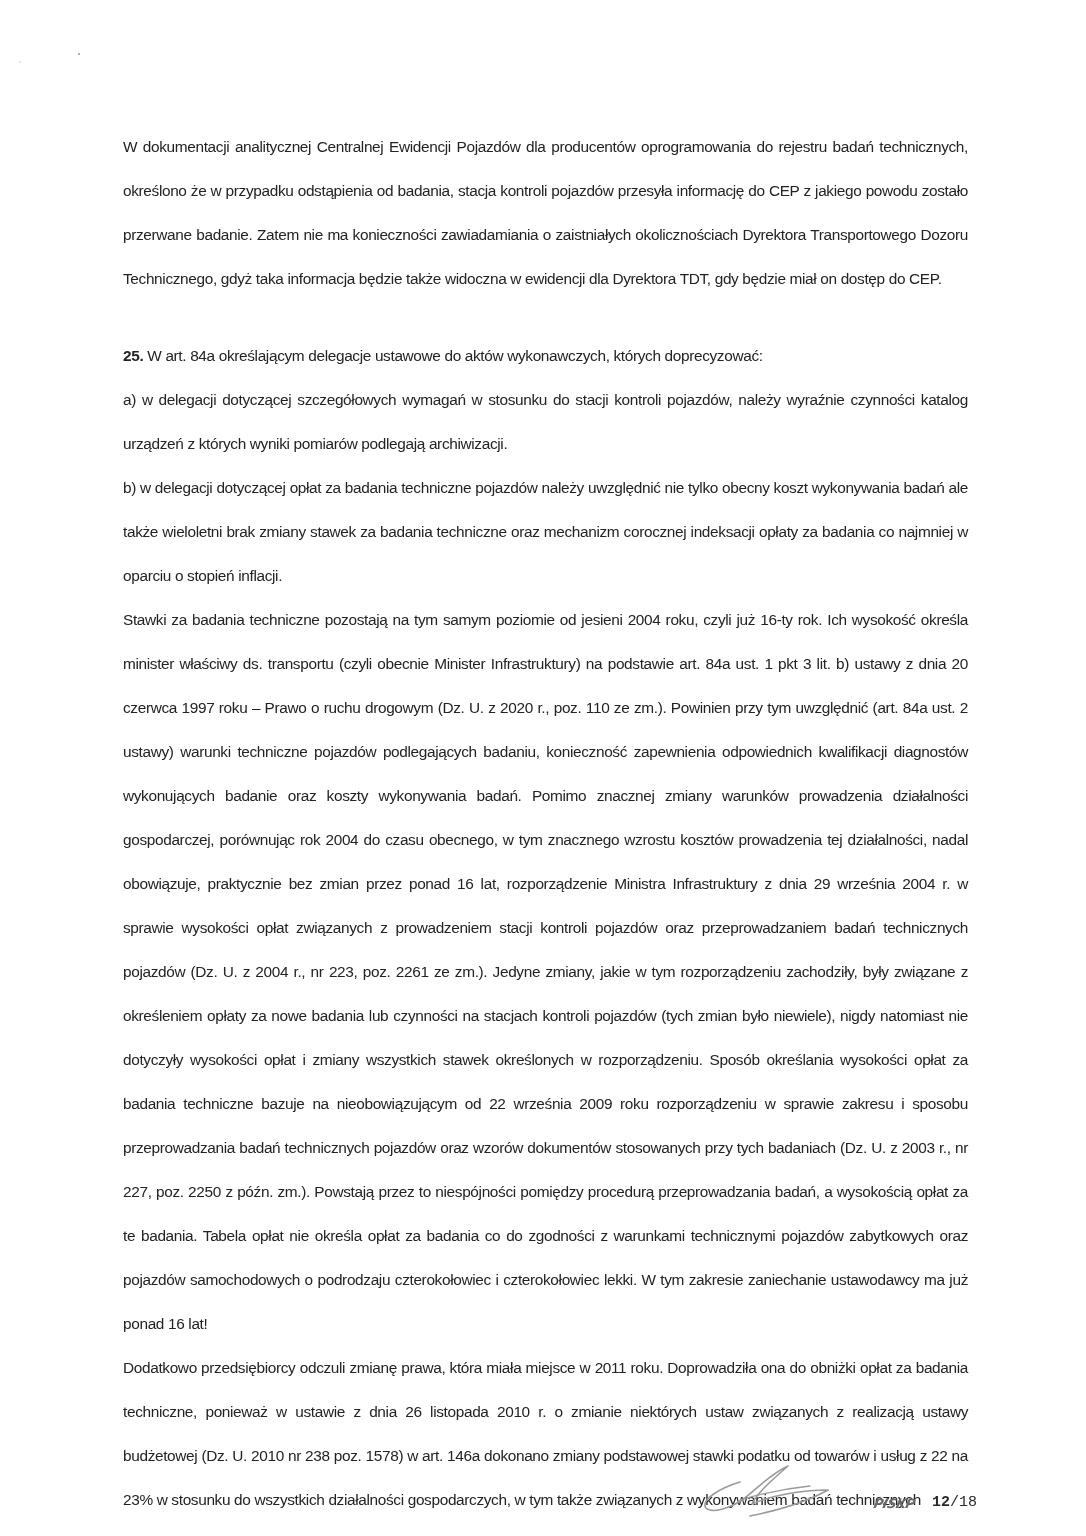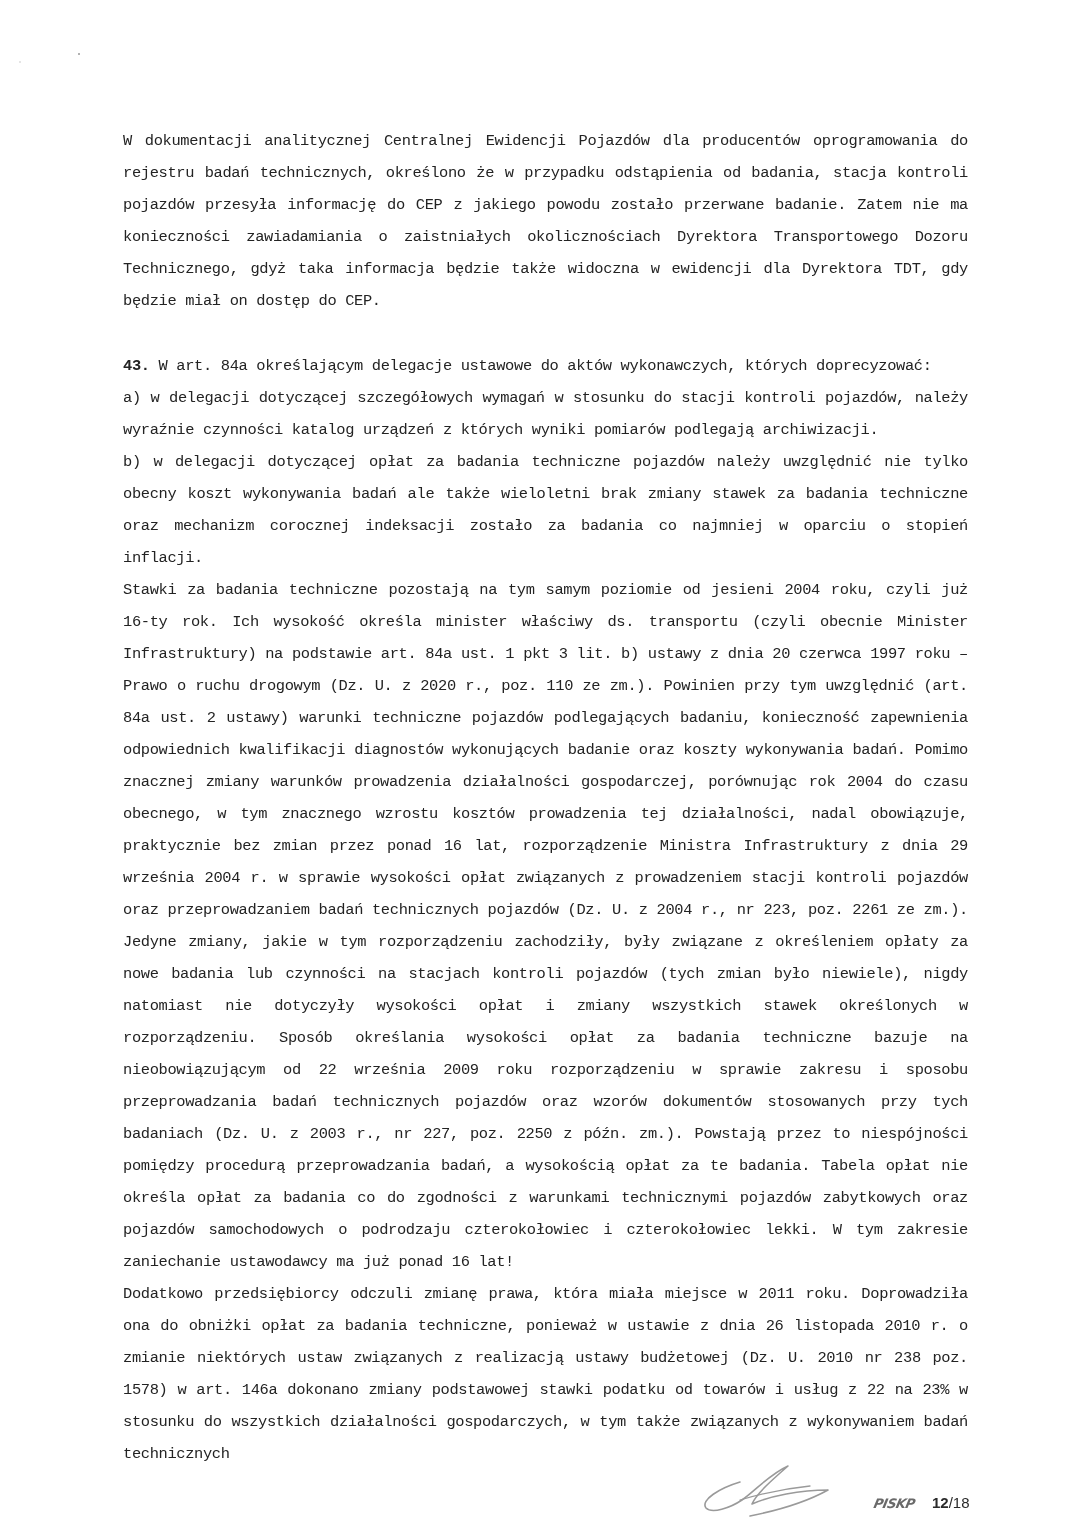--- a/index.html
+++ b/index.html
@@ -1,52 +1,52 @@
 <!DOCTYPE html>
 <html><head>
 <meta charset="utf-8">
 <style>
   html, body { margin: 0; padding: 0; background: #ffffff; }
   body { width: 1086px; height: 1536px; position: relative; overflow: hidden; }
   .page {
     position: absolute; left: 123px; top: 125px; width: 845px;
-    font-family: Liberation Mono, monospace;
+    font-family: Liberation Sans, sans-serif;
     font-size: 15.4px; color: #232323;
-    line-height: 32px;
+    line-height: 44px;
     letter-spacing: -0.35px;
   }
   .para { margin: 0; text-align: justify; text-align-last: left; }
   .gap { height: 32.7px; }
   .num { font-weight: bold; }
   .footer-logo {
     position: absolute; left: 874px; top: 1496px;
     font-family: "DejaVu Sans", sans-serif; font-weight: bold; font-style: italic;
     font-size: 13px; color: #6a6a6a; letter-spacing: -0.5px;
     transform: skewX(-12deg);
   }
   .footer-page {
     position: absolute; left: 932px; top: 1494px;
-    font-family: Liberation Sans, sans-serif; font-size: 15px; color: #2a2a2a;
+    font-family: Liberation Mono, monospace; font-size: 15px; color: #2a2a2a;
   }
   .footer-page b { font-weight: bold; }
   .signature { position: absolute; left: 700px; top: 1460px; width: 140px; height: 60px; }
   .speck { position: absolute; width: 2px; height: 2px; background: #999; border-radius: 1px; }
 </style>
 </head>
 <body>
 
 <div class="speck" style="left:78px;top:53px;"></div>
 <div class="speck" style="left:19px;top:61px;background:#ddd;"></div>
 
 <div class="page">
   <p class="para">W dokumentacji analitycznej Centralnej Ewidencji Pojazdów dla producentów oprogramowania do rejestru badań technicznych, określono że w przypadku odstąpienia od badania, stacja kontroli pojazdów przesyła informację do CEP z jakiego powodu zostało przerwane badanie. Zatem nie ma konieczności zawiadamiania o zaistniałych okolicznościach Dyrektora Transportowego Dozoru Technicznego, gdyż taka informacja będzie także widoczna w ewidencji dla Dyrektora TDT, gdy będzie miał on dostęp do CEP.</p>
   <div class="gap"></div>
-  <p class="para"><span class="num">43.</span><span> W art. 84a określającym delegacje ustawowe do aktów wykonawczych, których doprecyzować:</span></p>
+  <p class="para"><span class="num">25.</span><span> W art. 84a określającym delegacje ustawowe do aktów wykonawczych, których doprecyzować:</span></p>
   <p class="para">a) w delegacji dotyczącej szczegółowych wymagań w stosunku do stacji kontroli pojazdów, należy wyraźnie czynności katalog urządzeń z których wyniki pomiarów podlegają archiwizacji.</p>
-  <p class="para">b) w delegacji dotyczącej opłat za badania techniczne pojazdów należy uwzględnić nie tylko obecny koszt wykonywania badań ale także wieloletni brak zmiany stawek za badania techniczne oraz mechanizm corocznej indeksacji zostało za badania co najmniej w oparciu o stopień inflacji.</p>
+  <p class="para">b) w delegacji dotyczącej opłat za badania techniczne pojazdów należy uwzględnić nie tylko obecny koszt wykonywania badań ale także wieloletni brak zmiany stawek za badania techniczne oraz mechanizm corocznej indeksacji opłaty za badania co najmniej w oparciu o stopień inflacji.</p>
   <p class="para">Stawki za badania techniczne pozostają na tym samym poziomie od jesieni 2004 roku, czyli już 16-ty rok. Ich wysokość określa minister właściwy ds. transportu (czyli obecnie Minister Infrastruktury) na podstawie art. 84a ust. 1 pkt 3 lit. b) ustawy z dnia 20 czerwca 1997 roku – Prawo o ruchu drogowym (Dz. U. z 2020 r., poz. 110 ze zm.). Powinien przy tym uwzględnić (art. 84a ust. 2 ustawy) warunki techniczne pojazdów podlegających badaniu, konieczność zapewnienia odpowiednich kwalifikacji diagnostów wykonujących badanie oraz koszty wykonywania badań. Pomimo znacznej zmiany warunków prowadzenia działalności gospodarczej, porównując rok 2004 do czasu obecnego, w tym znacznego wzrostu kosztów prowadzenia tej działalności, nadal obowiązuje, praktycznie bez zmian przez ponad 16 lat,  rozporządzenie Ministra Infrastruktury z dnia 29 września 2004 r. w sprawie wysokości opłat związanych z prowadzeniem stacji kontroli pojazdów oraz przeprowadzaniem badań technicznych pojazdów (Dz. U. z 2004 r., nr 223, poz. 2261 ze zm.). Jedyne zmiany, jakie w tym rozporządzeniu zachodziły, były związane z określeniem opłaty za nowe badania lub czynności na stacjach kontroli pojazdów (tych zmian było niewiele), nigdy natomiast nie dotyczyły wysokości opłat i zmiany wszystkich stawek określonych w rozporządzeniu. Sposób określania wysokości opłat za badania techniczne bazuje na nieobowiązującym od 22 września 2009 roku rozporządzeniu w sprawie zakresu i sposobu przeprowadzania badań technicznych pojazdów oraz wzorów dokumentów stosowanych przy tych badaniach (Dz. U. z 2003 r., nr 227, poz. 2250 z późn. zm.).  Powstają przez to niespójności pomiędzy procedurą przeprowadzania badań, a wysokością opłat za te badania. Tabela opłat nie określa opłat za badania co do zgodności z warunkami technicznymi pojazdów zabytkowych oraz pojazdów samochodowych o podrodzaju czterokołowiec i czterokołowiec lekki. W tym zakresie zaniechanie ustawodawcy ma już ponad 16 lat!</p>
   <p class="para">Dodatkowo przedsiębiorcy odczuli zmianę prawa, która miała miejsce w 2011 roku. Doprowadziła ona do obniżki opłat za badania techniczne, ponieważ w ustawie z dnia 26 listopada 2010 r. o zmianie niektórych ustaw związanych z realizacją ustawy budżetowej (Dz. U. 2010 nr 238 poz. 1578) w art. 146a dokonano zmiany podstawowej stawki podatku od towarów i usług z 22 na 23% w stosunku do wszystkich działalności gospodarczych, w tym także związanych z wykonywaniem badań technicznych</p>
 </div>
 
 <svg class="signature" viewBox="0 0 140 60">
   <path d="M40 22 C 20 28, 0 40, 6 48 C 12 54, 30 48, 42 40 C 56 30, 70 14, 88 6 C 72 20, 56 34, 52 44 C 70 36, 100 30, 128 30 C 110 40, 80 50, 50 56" fill="none" stroke="#9a9a9a" stroke-width="1.6" stroke-linecap="round" stroke-linejoin="round"></path>
   <path d="M40 40 C 60 34, 90 28, 110 26" fill="none" stroke="#9a9a9a" stroke-width="1.3" stroke-linecap="round"></path>
 </svg>
 
 <div class="footer-logo">PISKP</div>

